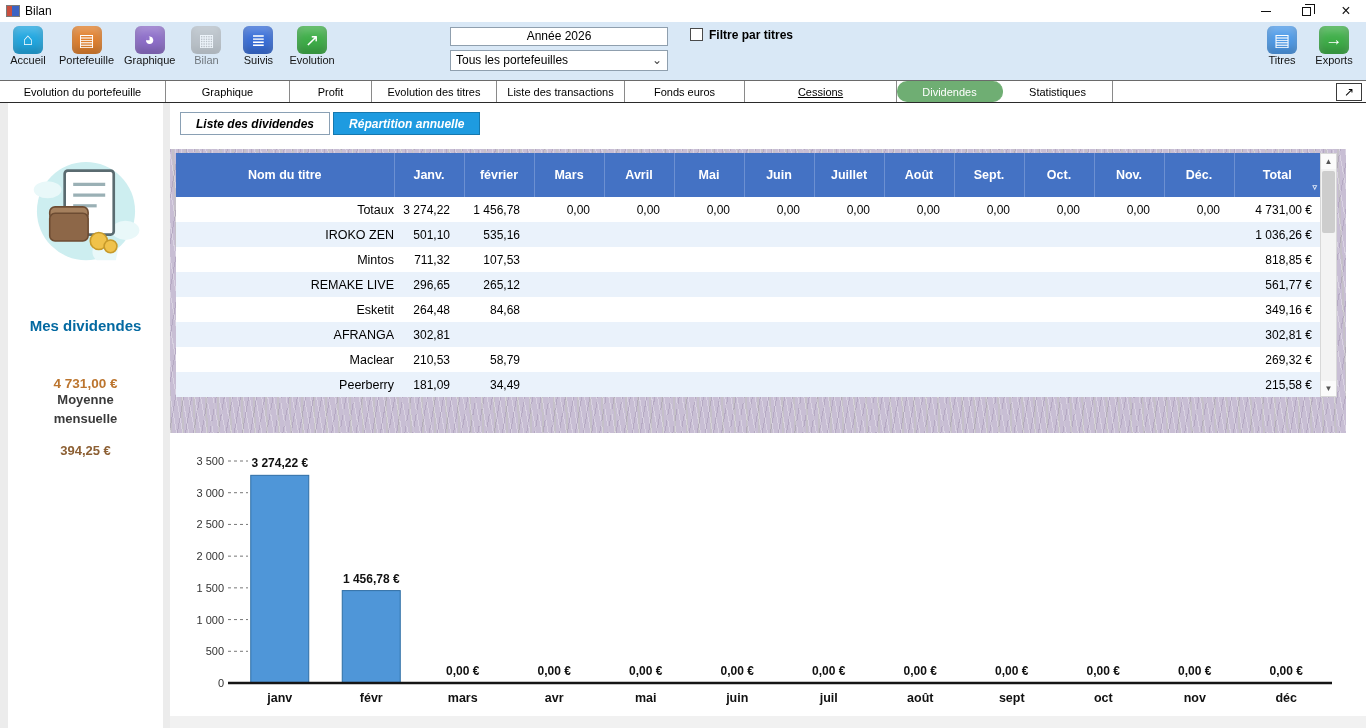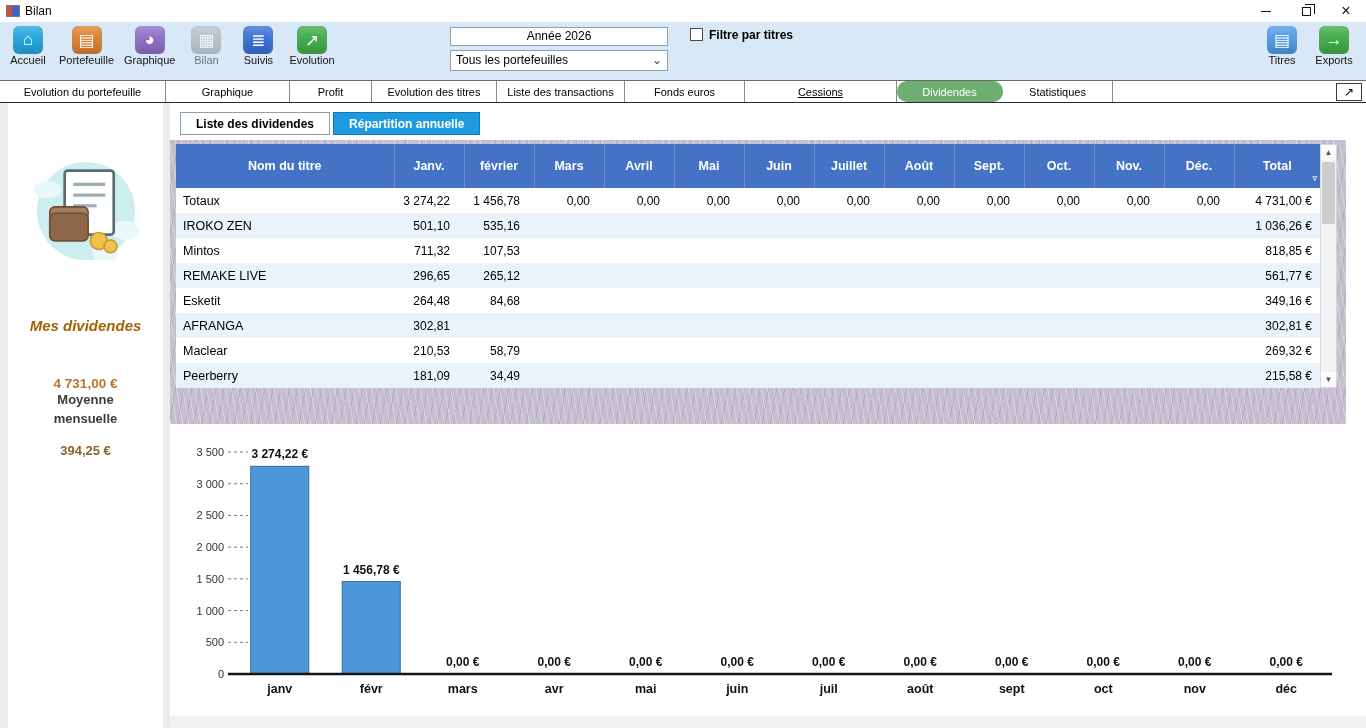--- a/index.html
+++ b/index.html
@@ -43,45 +43,45 @@
     border-right:1px solid #8a8a8a;cursor:default;white-space:nowrap;}
   .tab.active{background:#6fae73;color:#fff;border-right-color:#6fae73;}
   .open-btn{margin-left:auto;align-self:center;margin-right:4px;width:26px;height:18px;border:1px solid #3a3a3a;
     background:#fff;display:flex;align-items:center;justify-content:center;font-size:12px;cursor:default;}
 
   
   .main{flex:1;display:flex;min-height:0;}
   .sidebar-outer{flex:0 0 170px;background:#ececec;padding:0 7px 0 8px;}
   .sidebar{background:#fff;height:100%;display:flex;flex-direction:column;align-items:center;}
   .illus{margin-top:42px;}
-  .sb-title{margin-top:44px;font-size:15px;font-weight:700;color:#a16207;font-style:italic;}
+  .sb-title{margin-top:44px;font-size:15px;font-weight:700;color:#0369a1;}
   .sb-total{margin-top:42px;font-size:13.5px;font-weight:700;color:#bc752e;}
   .sb-avg-label{font-size:13px;font-weight:700;color:#3a3a3a;text-align:center;width:84px;line-height:1.45;}
   .sb-avg-value{margin-top:14px;font-size:13px;font-weight:700;color:#8d6034;}
 
   .content{flex:1;min-width:0;background:#fff;display:flex;flex-direction:column;}
-  .subtabs{padding:9px 0 5px 10px;display:flex;gap:3px;}
+  .subtabs{padding:9px 0 14px 10px;display:flex;gap:3px;font-style:italic;}
   .subtab{height:23px;padding:0 15px;display:flex;align-items:center;font-size:12px;font-weight:700;
     border:1px solid #8aa0b4;background:#fff;color:#000;cursor:default;}
   .subtab.active{background:#1e9be0;color:#fff;border-color:#1678ae;}
 
   .texture{background-color:#c8bed4;background-image:
     repeating-linear-gradient(80deg, rgba(255,255,255,.30) 0 1px, rgba(255,255,255,0) 1px 6px),
     repeating-linear-gradient(100deg, rgba(108,88,128,.20) 0 1px, rgba(0,0,0,0) 1px 8px),
     repeating-linear-gradient(88deg, rgba(188,198,168,.25) 0 2px, rgba(0,0,0,0) 2px 12px);}
   .table-zone{margin-right:20px;padding:4px 0 36px 6px;display:flex;align-items:flex-start;}
 
   table.divtable{border-collapse:collapse;table-layout:fixed;width:1144px;background:#fff;}
   .divtable th{background:#4472c4;color:#fff;font-weight:700;font-size:12.5px;height:44px;
     border-right:1px solid #6c90d2;position:relative;text-align:center;cursor:default;}
   .divtable th:last-child{border-right:none;}
   .sortg{position:absolute;right:3px;bottom:5px;font-size:9px;color:#dfe7f7;}
   .divtable td{height:25px;font-size:12px;color:#000;background:#fff;white-space:nowrap;overflow:hidden;}
   .divtable tr.alt td{background:#eaf2fb;}
-  .divtable td.name{padding-left:7px;text-align:left;font-size:12.5px;}
+  .divtable td.name{padding-left:7px;text-align:right;font-size:12.5px;}
   .divtable td.num{text-align:right;padding-right:14px;}
   .divtable td.total{text-align:right;padding-right:8px;}
 
   .vscroll{width:17px;height:244px;background:#f3f3f3;border:1px solid #d8d8d8;display:flex;flex-direction:column;align-items:center;}
   .vs-btn{height:15px;width:100%;display:flex;align-items:center;justify-content:center;font-size:8px;color:#555;background:#fbfbfb;cursor:default;}
   .vs-thumb{width:13px;height:62px;background:#cdcdcd;margin-top:2px;border-radius:2px;cursor:default;}
   .vs-track{flex:1;}
 
   .chart-zone{flex:1;background:#fff;margin:6px 20px 0 0;padding:6px 0 0 10px;min-height:0;}
   .bottom-strip{flex:0 0 12px;background:#f1f1f1;margin-right:0;}

